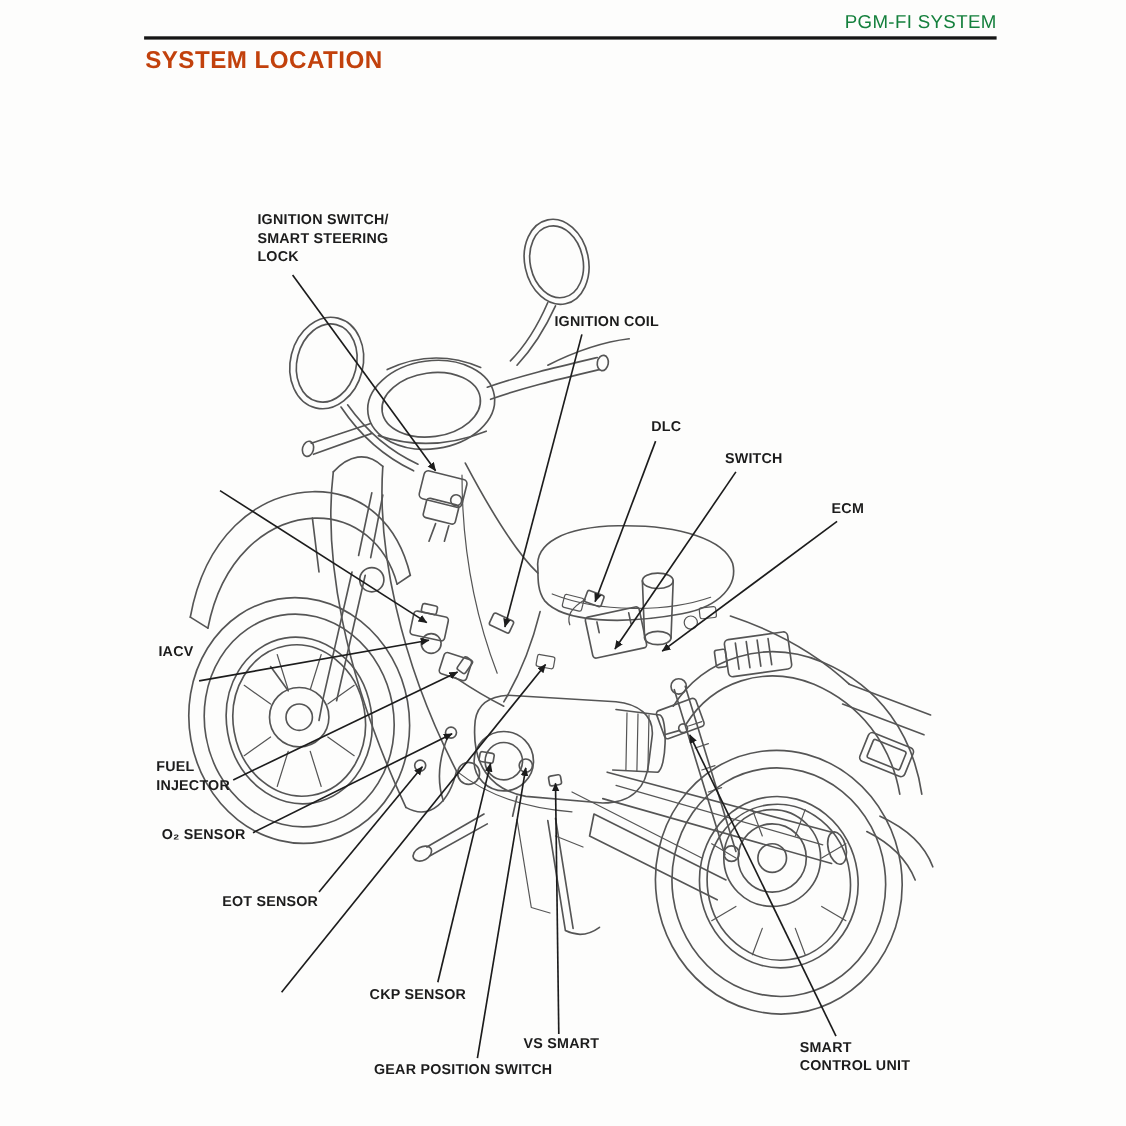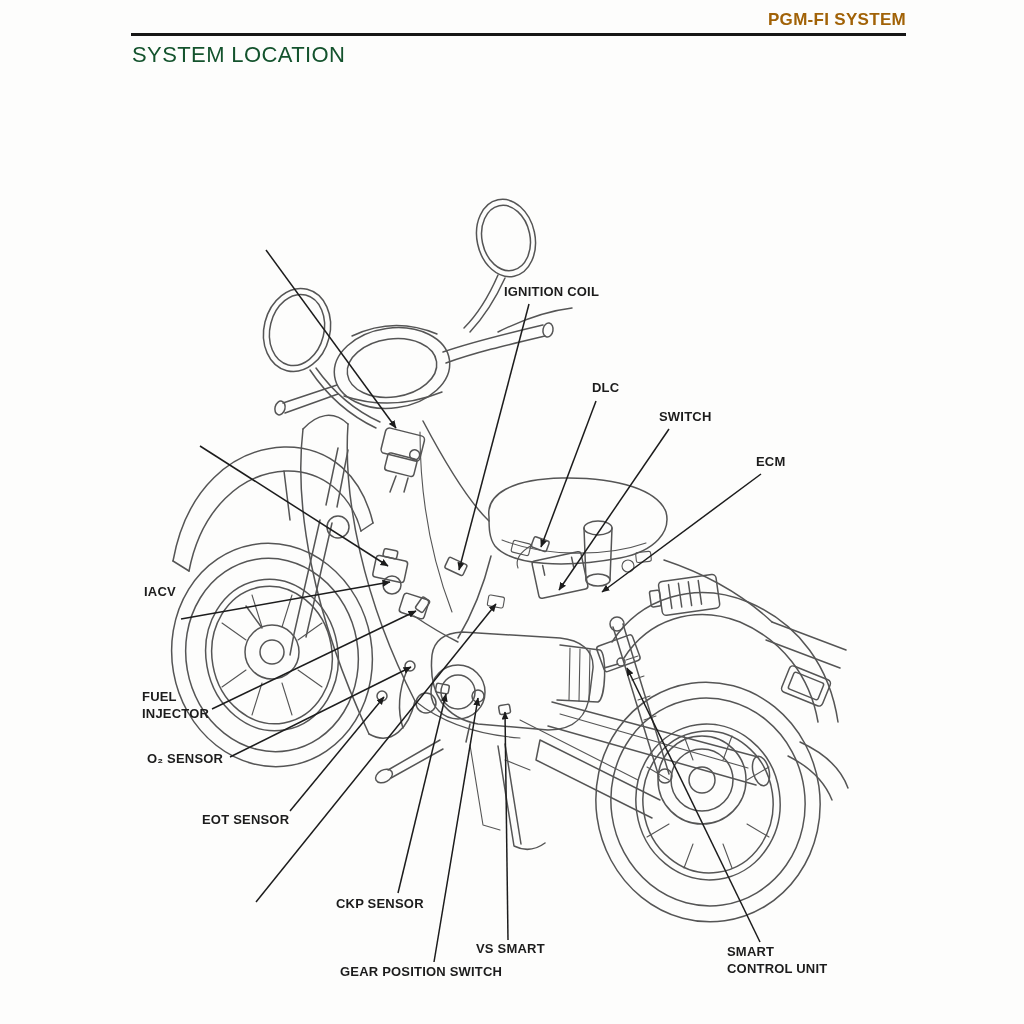--- a/index.html
+++ b/index.html
@@ -4,28 +4,28 @@
 <style>
   html,body{margin:0;padding:0;background:#e8e8e8;}
   #page{
     position:relative;width:1024px;height:1024px;margin:0 auto;
     background:#fdfdfc;overflow:hidden;
     font-family:"Liberation Sans","DejaVu Sans",sans-serif;
     color:#1a1a1a;
   }
   .hdr{
     position:absolute;top:10px;right:118px;
-    font-size:17px;font-weight:700;letter-spacing:.3px;color:#a16207;
+    font-size:17px;font-weight:400;letter-spacing:.3px;color:#15803d;
   }
   .rule{
     position:absolute;left:131px;top:33px;width:775px;height:3px;background:#161616;
   }
   .title{
     position:absolute;left:132px;top:42px;
-    font-size:22px;font-weight:400;letter-spacing:.4px;color:#14532d;
+    font-size:22px;font-weight:700;letter-spacing:.4px;color:#c2410c;
   }
   .lbl{
     position:absolute;
     font-size:13px;font-weight:700;line-height:16.5px;letter-spacing:.2px;
     white-space:pre-line;color:#1c1c1c;
   }
   svg{position:absolute;left:0;top:0;}
 </style>
 </head>
 <body>
@@ -261,20 +261,23 @@
       <line x1="230" y1="757" x2="411" y2="667" marker-end="url(#arr)"></line>
       <line x1="290" y1="811" x2="384" y2="697" marker-end="url(#arr)"></line>
       <line x1="256" y1="902" x2="496" y2="604" marker-end="url(#arr)"></line>
       <line x1="398" y1="893" x2="446" y2="694" marker-end="url(#arr)"></line>
       <line x1="434" y1="962" x2="478" y2="698" marker-end="url(#arr)"></line>
       <line x1="508" y1="940" x2="505" y2="712" marker-end="url(#arr)"></line>
       <line x1="760" y1="942" x2="627" y2="668" marker-end="url(#arr)"></line>
     </g>
   </svg>
 
+  <div class="lbl" style="left:234px;top:192px">IGNITION SWITCH/
+SMART STEERING
+LOCK</div>
   <div class="lbl" style="left:504px;top:284px">IGNITION COIL</div>
   <div class="lbl" style="left:592px;top:380px">DLC</div>
   <div class="lbl" style="left:659px;top:409px">SWITCH</div>
   <div class="lbl" style="left:756px;top:454px">ECM</div>
   <div class="lbl" style="left:144px;top:584px">IACV</div>
   <div class="lbl" style="left:142px;top:689px">FUEL
 INJECTOR</div>
   <div class="lbl" style="left:147px;top:751px">O₂ SENSOR</div>
   <div class="lbl" style="left:202px;top:812px">EOT SENSOR</div>
   <div class="lbl" style="left:336px;top:896px">CKP SENSOR</div>

